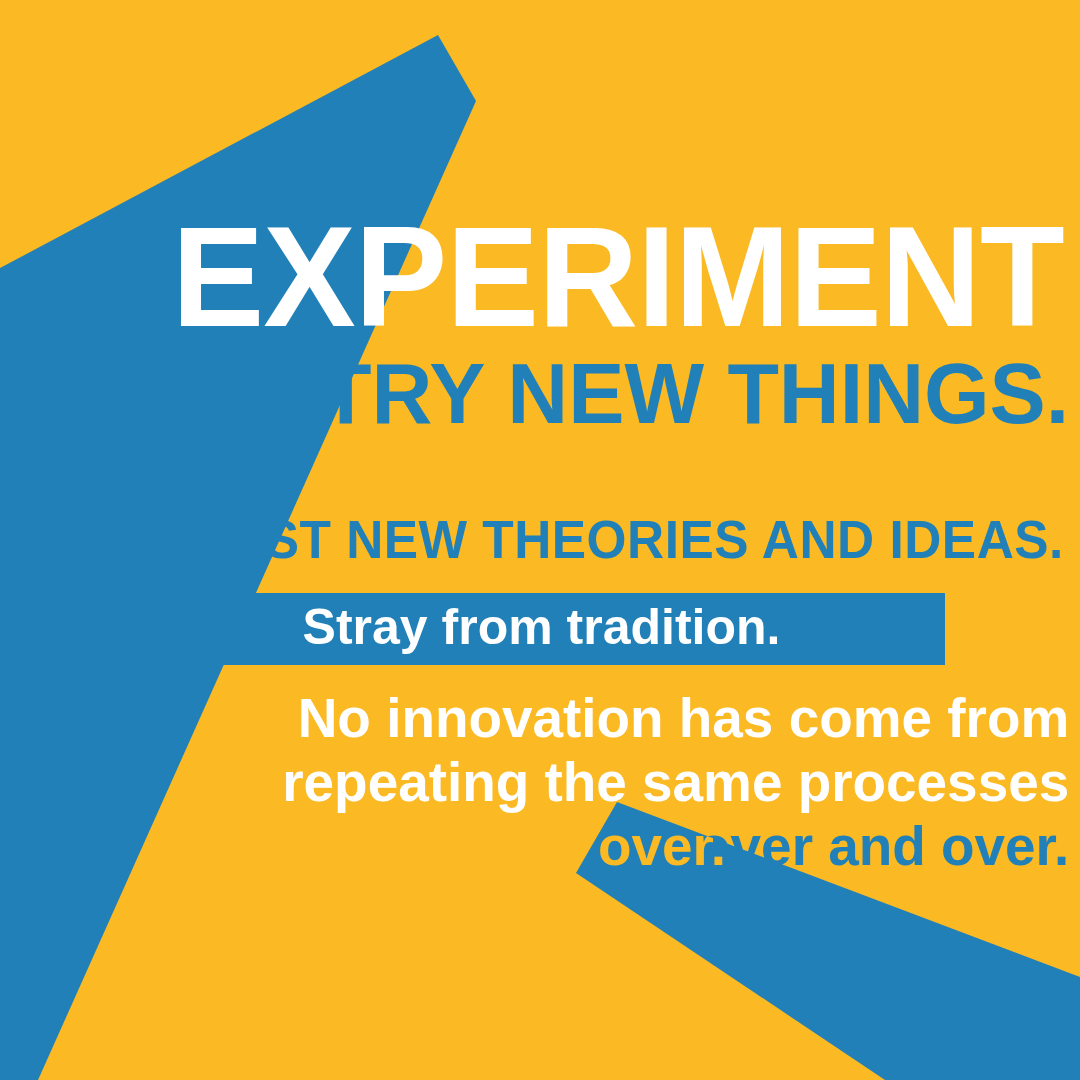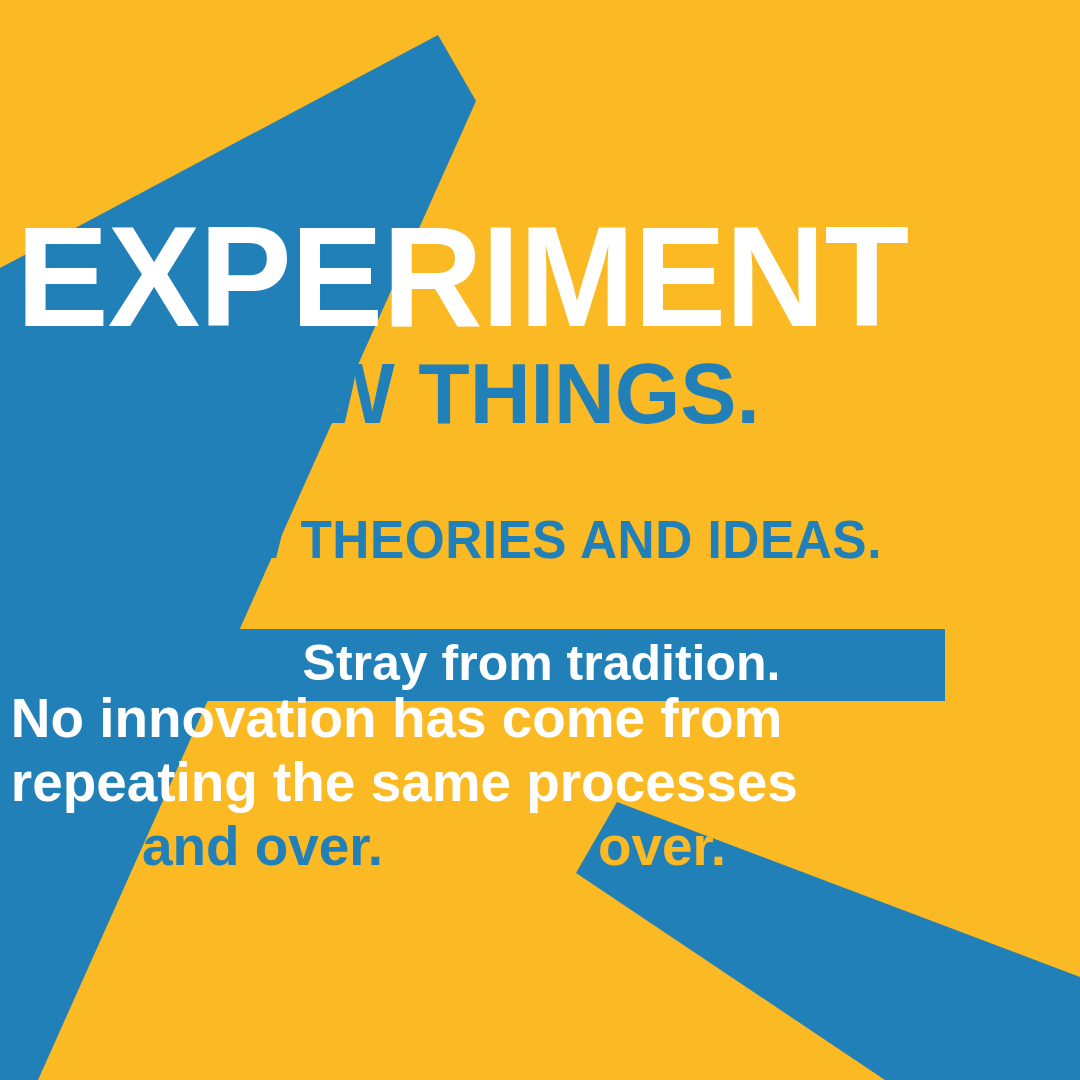--- a/index.html
+++ b/index.html
@@ -27,21 +27,21 @@
     pointer-events: none;
   }
   .stripe-layer.below { z-index: 1; }
   .stripe-layer.above { z-index: 3; }
 
   
   .content {
     position: absolute;
     inset: 0;
     z-index: 2;
-    text-align: left;
+    text-align: right;
   }
 
   .headline {
     position: absolute;
     top: 205px;
     left: 0;
     right: 0;
     color: #FFFFFF;
     font-size: 143px;
     line-height: 1.0;
@@ -82,21 +82,20 @@
   .highlight-bar {
     position: absolute;
     left: 138px;
     top: 593px;
     width: 807px;
     height: 72px;
     background: #2180B8;
     display: flex;
     align-items: center;
     justify-content: center;
-    margin-top: 36px;
   }
   .highlight-bar .bar-text {
     color: #FFFFFF;
     font-size: 50px;
     font-weight: 700;
     line-height: 1;
     letter-spacing: 0px;
     white-space: nowrap;
     position: relative;
     top: -2px;

